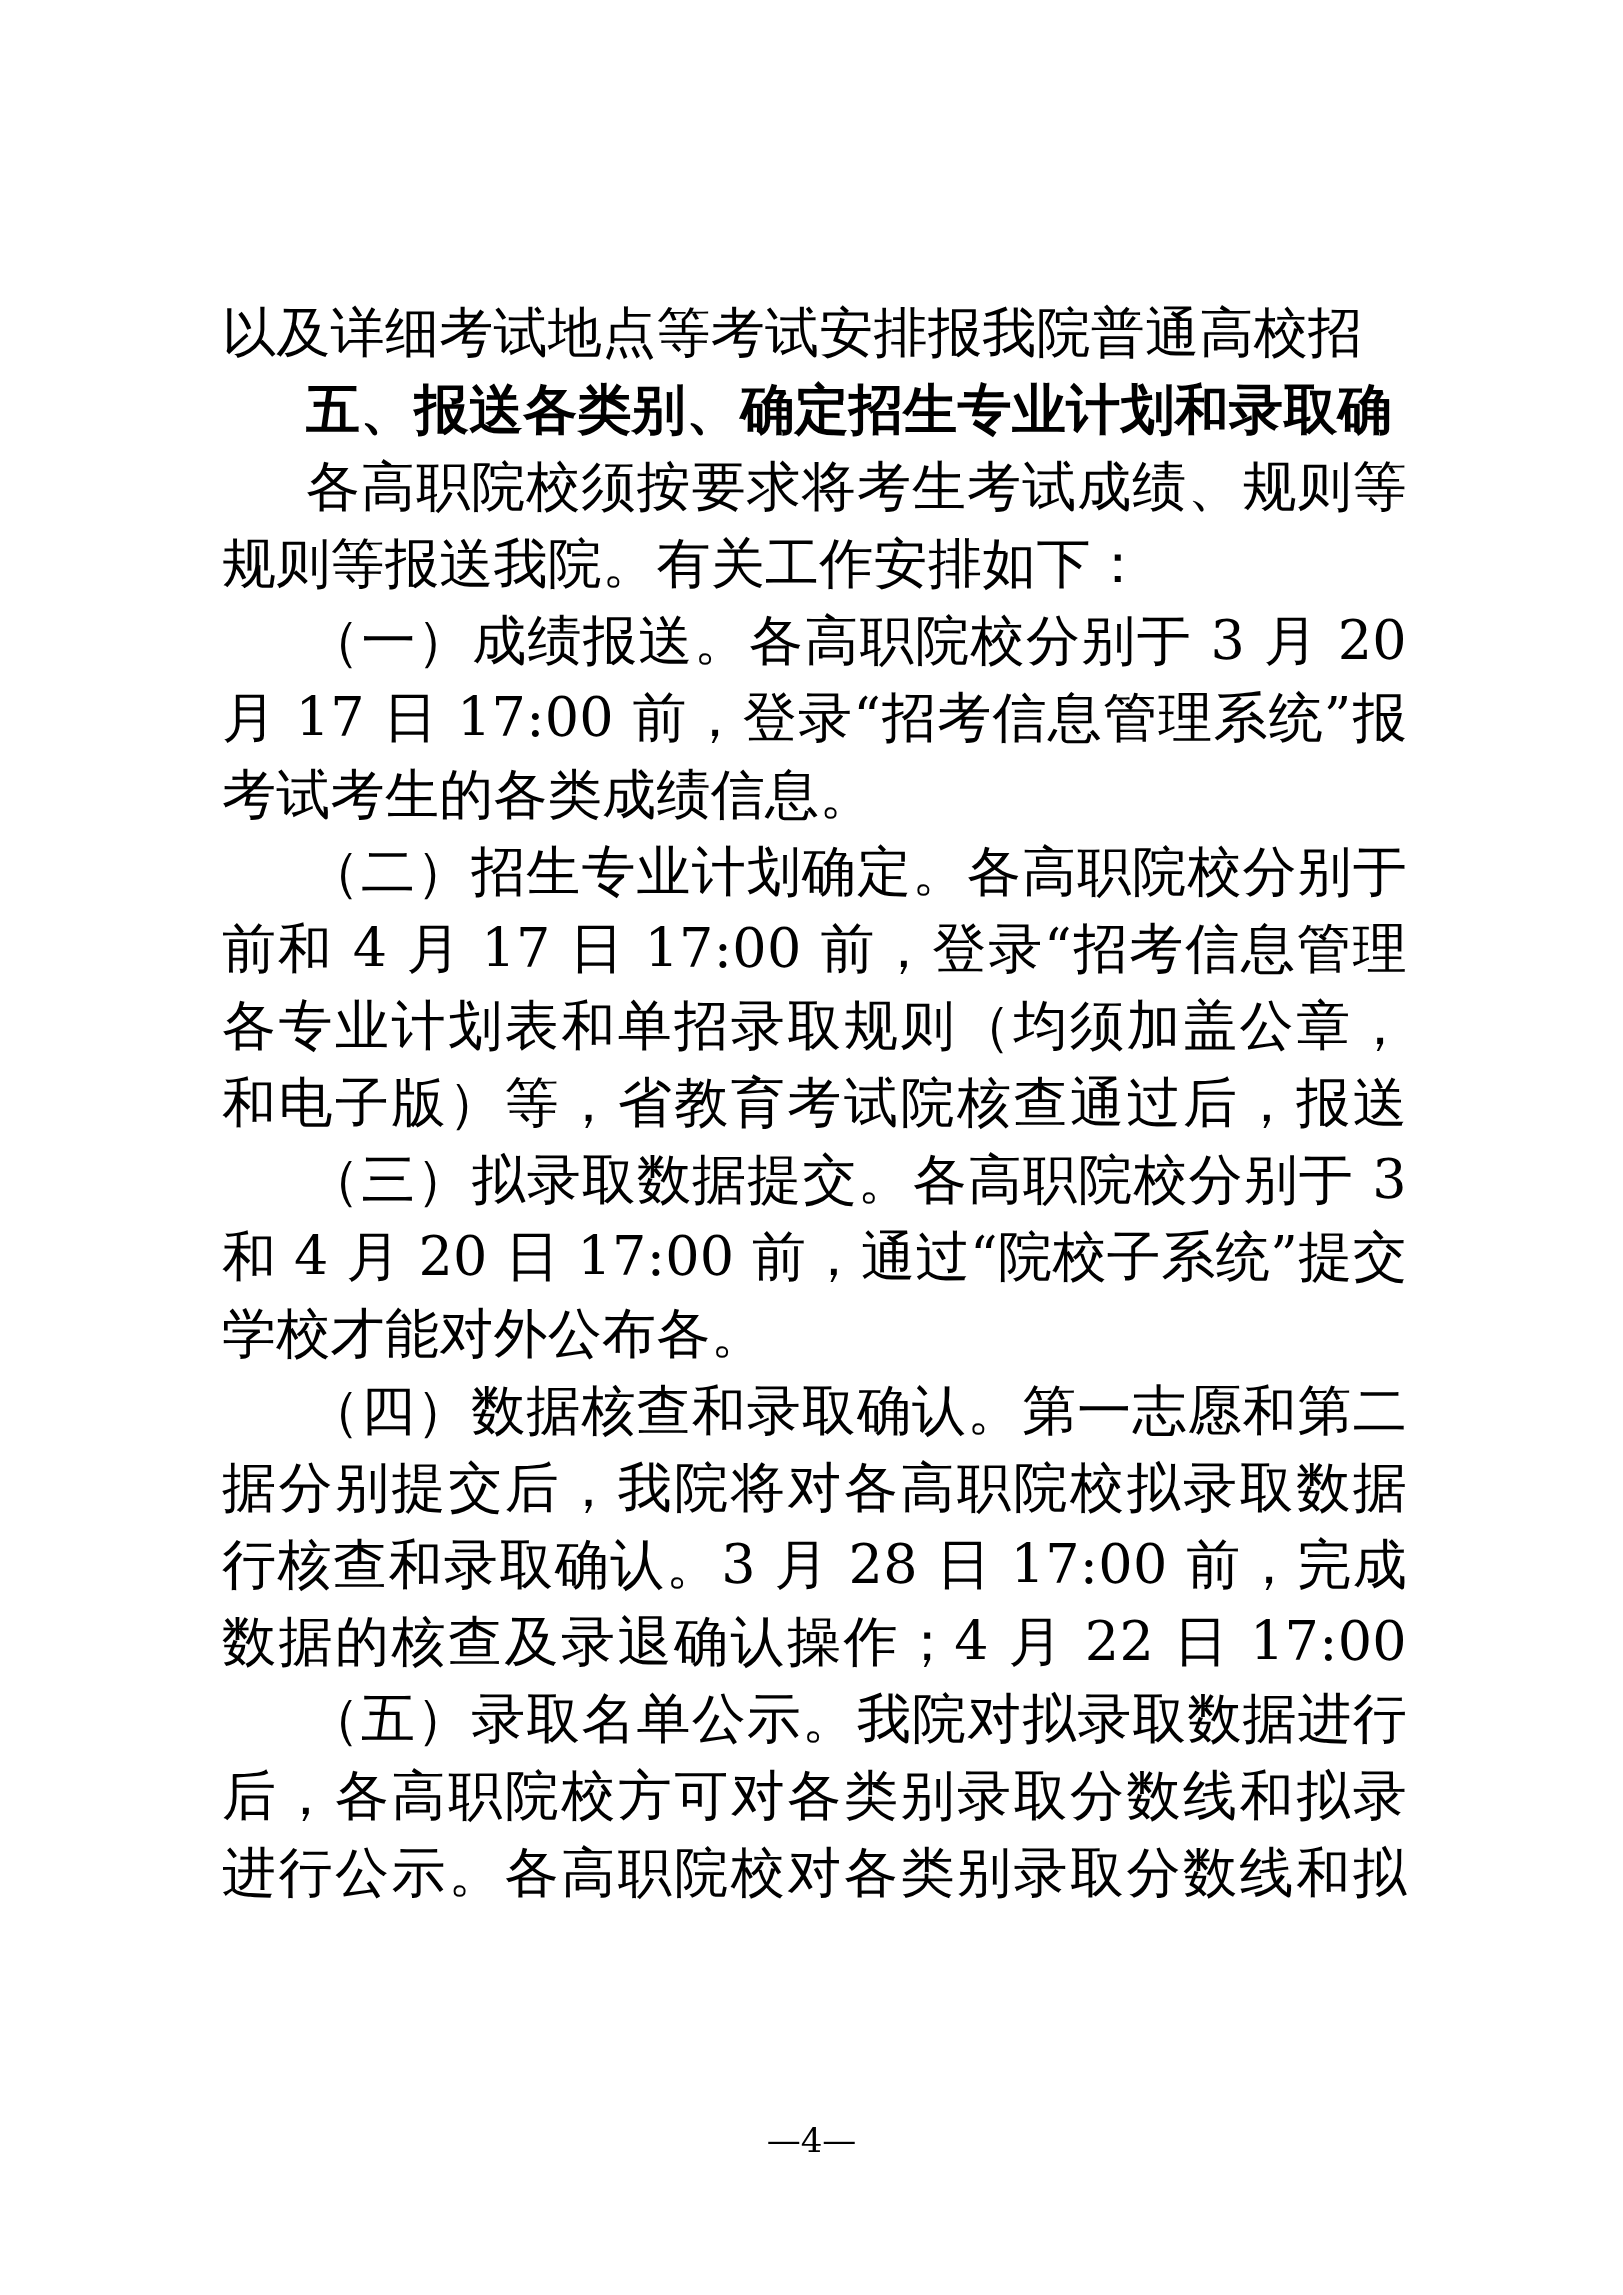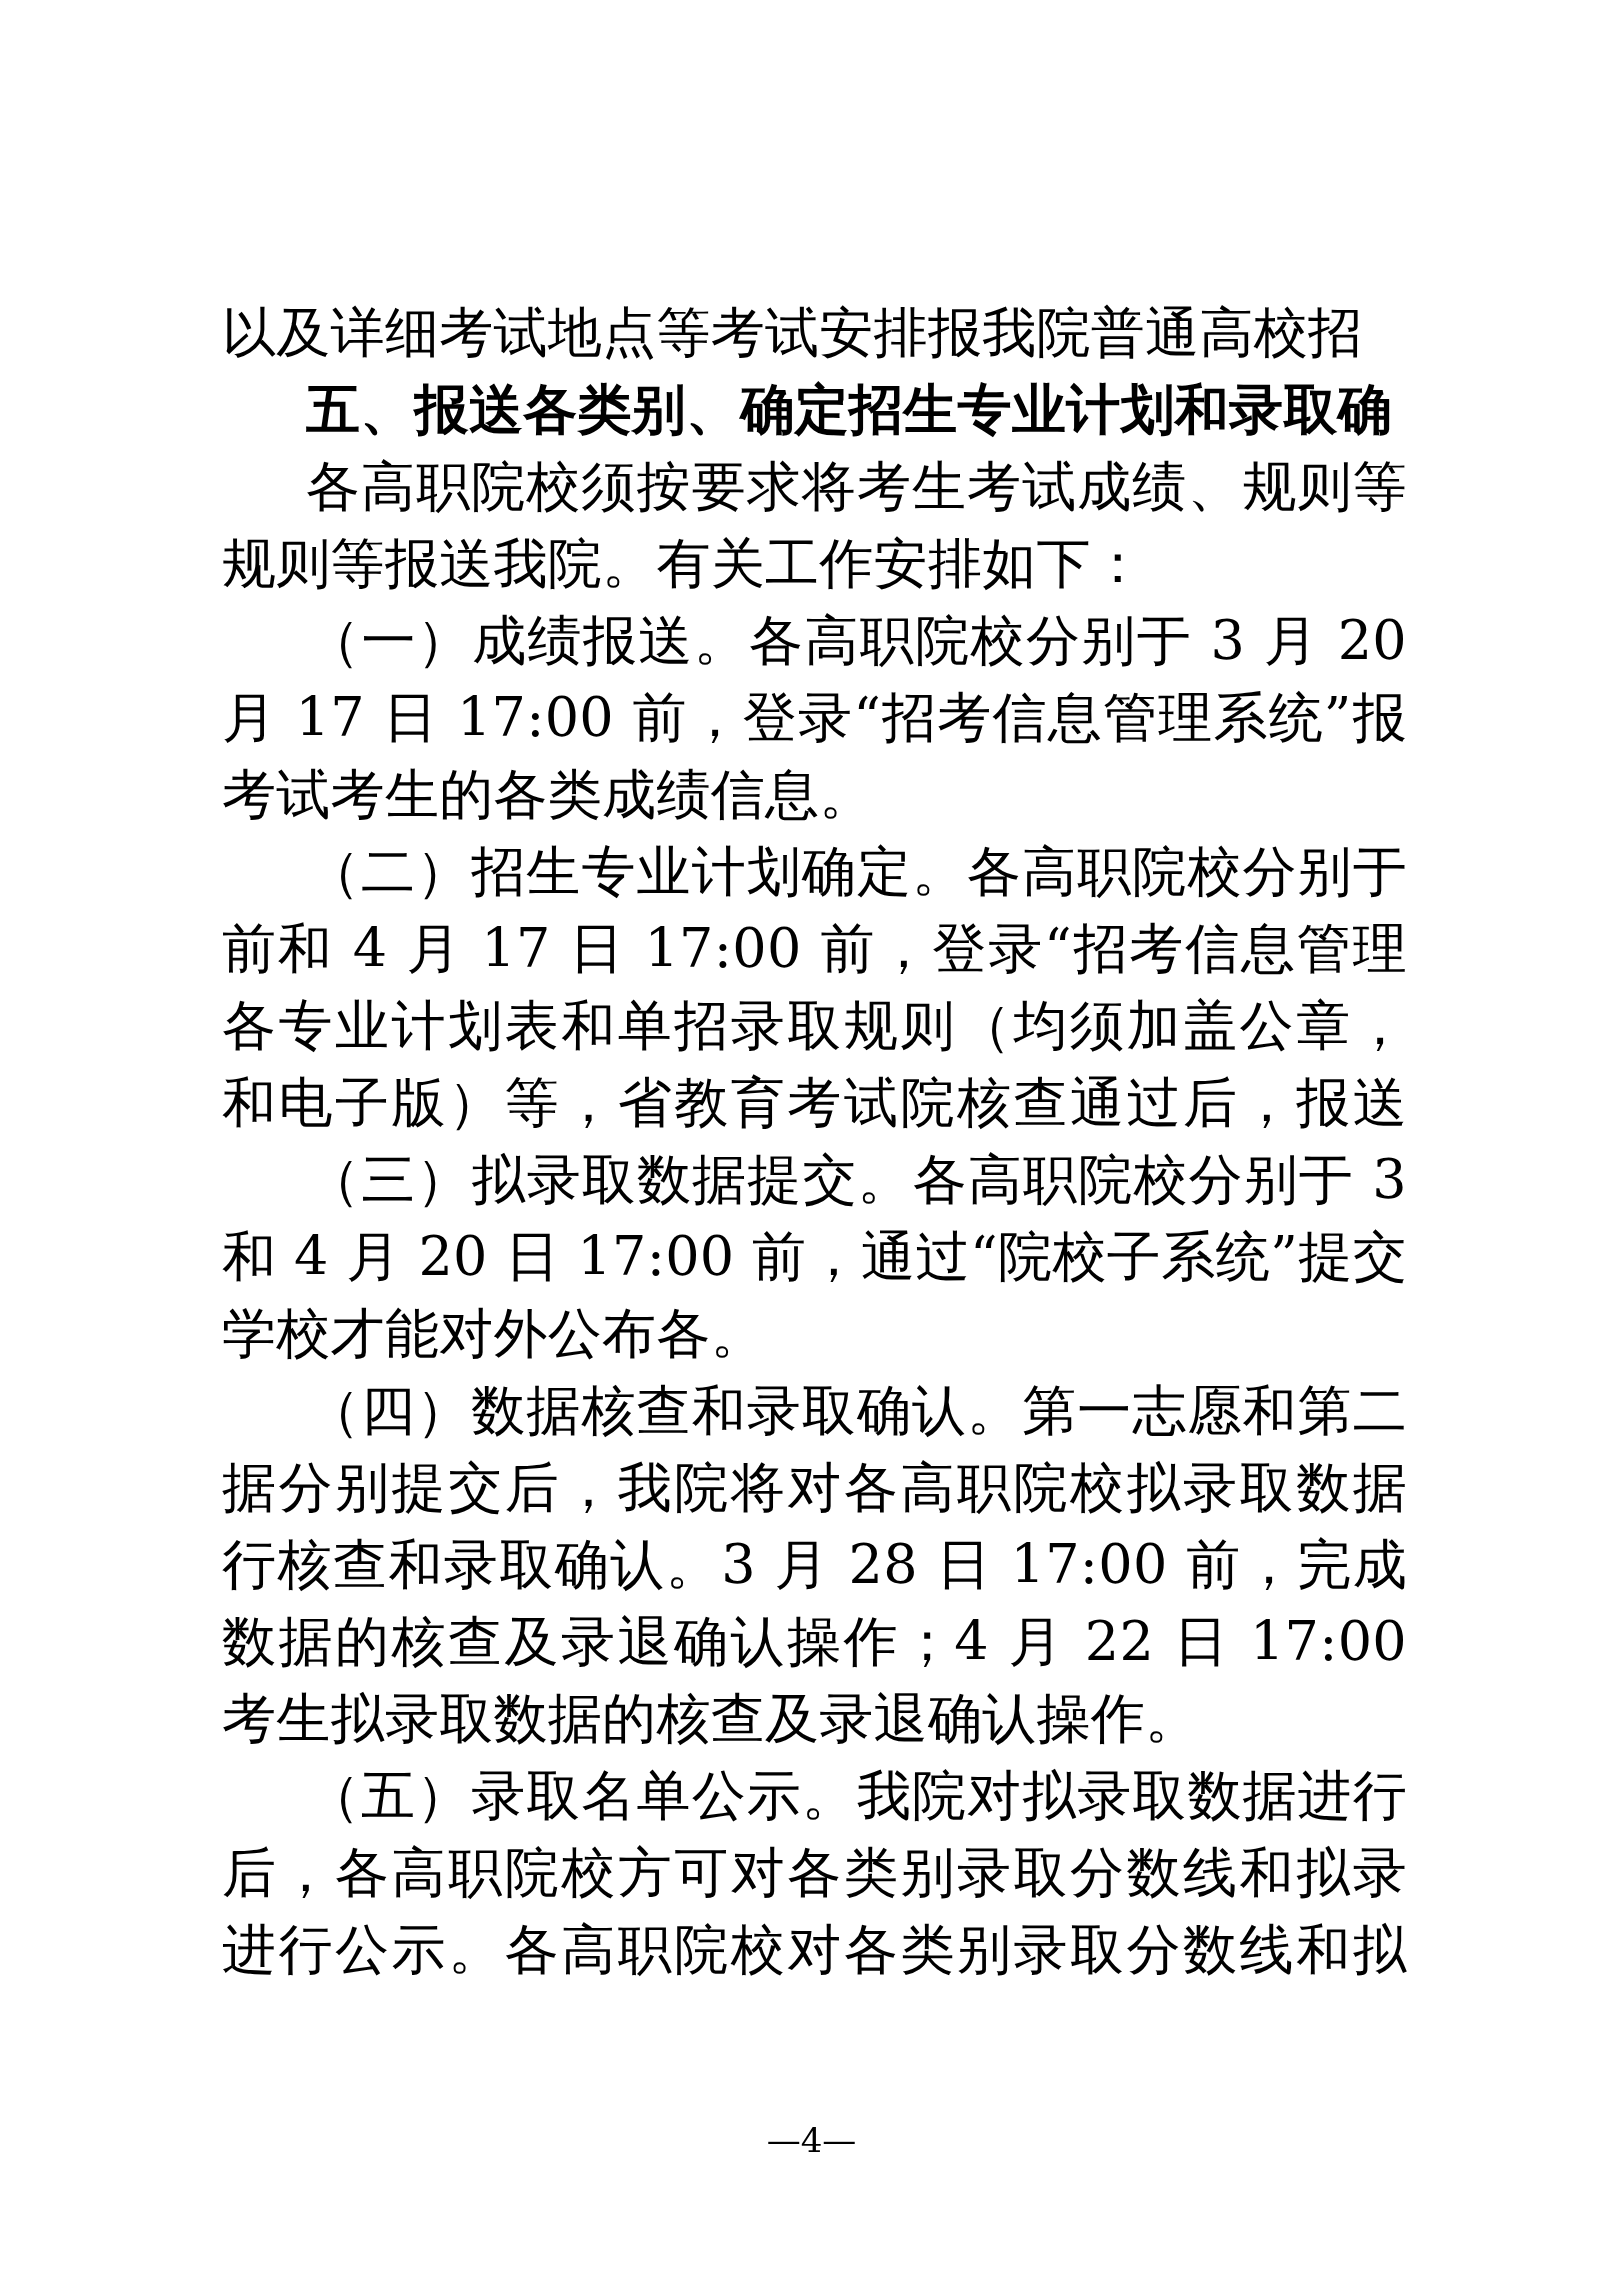--- a/index.html
+++ b/index.html
@@ -72,20 +72,19 @@
       <div class="line full">前和 4 月 17 日 17:00 前，登录“招考信息管理系统”报送各类别</div>
       <div class="line full">各专业计划表和单招录取规则（均须加盖公章，有关工作安排如下</div>
       <div class="line full">和电子版）等，省教育考试院核查通过后，报送实际参加单招</div>
       <div class="line full indent">（三）拟录取数据提交。各高职院校分别于 3 月 25 日 17:00 前</div>
       <div class="line full">和 4 月 20 日 17:00 前，通过“院校子系统”提交第一志愿和第二</div>
       <div class="line">学校才能对外公布各。</div>
       <div class="line full indent">（四）数据核查和录取确认。第一志愿和第二志愿的拟录取数</div>
       <div class="line full">据分别提交后，我院将对各高职院校拟录取数据及计划执行情况进</div>
       <div class="line full">行核查和录取确认。3 月 28 日 17:00 前，完成第一志愿考生拟录取</div>
       <div class="line full">数据的核查及录退确认操作；4 月 22 日 17:00 前，完成第二志愿</div>
-      <div class="line">考生拟录取数据的核查及录退确认操作。</div>
       <div class="line full indent">（五）录取名单公示。我院对拟录取数据进行核查和录退确认</div>
       <div class="line full">后，各高职院校方可对各类别录取分数线和拟录取考生名单等信息</div>
       <div class="line full">进行公示。各高职院校对各类别录取分数线和拟录取考生名单等</div>
     </div>
   <div class="page-number">—4—</div>
 </div>
 
 
 </body></html>

